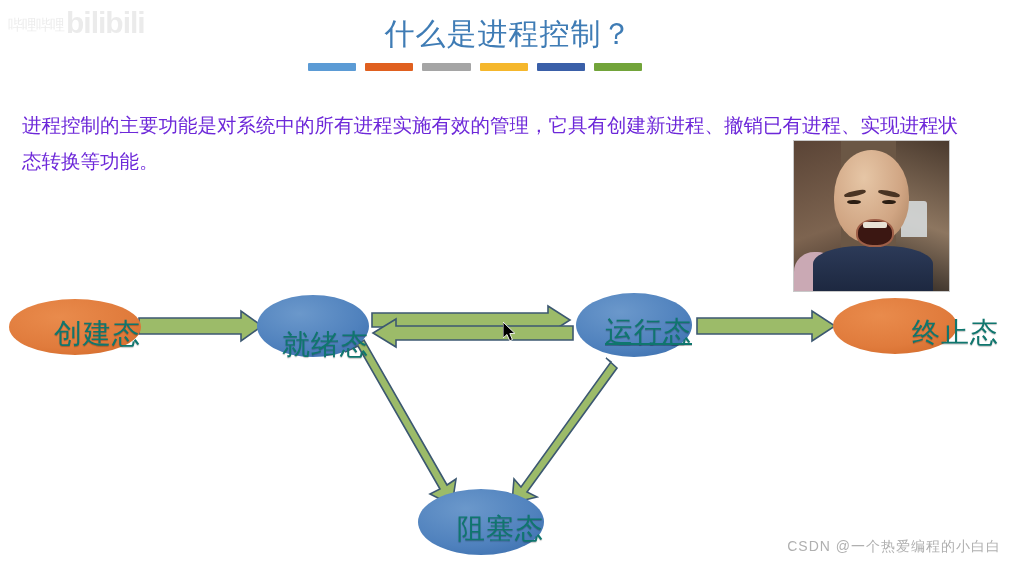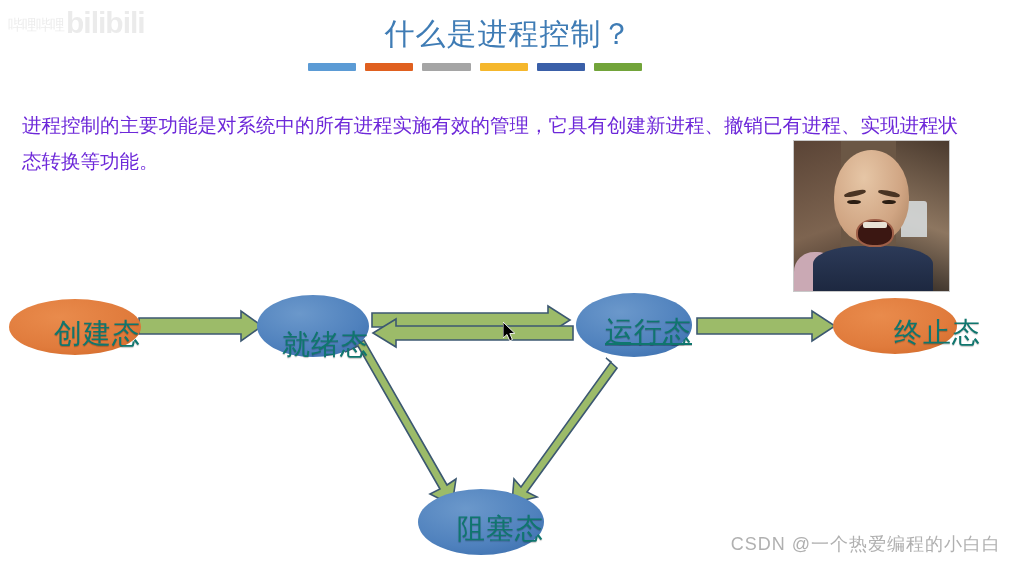--- a/index.html
+++ b/index.html
@@ -182,21 +182,21 @@
     width: 14px;
     height: 20px;
     pointer-events: none;
   }
 
   
   .wm-csdn {
     position: absolute;
     right: 16px;
     bottom: 12px;
-    font-size: 18px;
+    font-size: 14px;
     color: #b0b0b0;
     font-family: "Liberation Sans", "DejaVu Sans", sans-serif;
     letter-spacing: 1px;
   }
 </style>
 </head>
 <body>
 
 <div id="slide">
 
@@ -273,21 +273,21 @@
     <ellipse cx="75" cy="327" rx="66" ry="28" fill="url(#gradOrange)"></ellipse>
     <ellipse cx="313" cy="326" rx="56" ry="31" fill="url(#gradBlue)"></ellipse>
     <ellipse cx="634" cy="325" rx="58" ry="32" fill="url(#gradBlue)"></ellipse>
     <ellipse cx="895" cy="326" rx="62" ry="28" fill="url(#gradOrange)"></ellipse>
     <ellipse cx="481" cy="522" rx="63" ry="33" fill="url(#gradBlue)"></ellipse>
   </svg>
 
   <div class="node-label" style="left:9px;   top:315px; width:132px;">创建态</div>
   <div class="node-label" style="left:257px; top:326px; width:112px;">就绪态</div>
   <div class="node-label" style="left:576px; top:313px; width:116px;text-decoration:underline;">运行态</div>
-  <div class="node-label" style="left:857px; top:314px; width:124px;">终止态</div>
+  <div class="node-label" style="left:875px; top:314px; width:124px;">终止态</div>
   <div class="node-label" style="left:418px; top:510px; width:126px;">阻塞态</div>
 
   <svg class="cursor" viewBox="0 0 14 20">
     <polygon points="0,0 0,16 4,12.5 6.7,18.8 9.4,17.6 6.8,11.6 11.8,11.3" fill="#000000" stroke="#ffffff" stroke-width="0.9"></polygon>
   </svg>
 
   <div class="wm-csdn">CSDN @一个热爱编程的小白白</div>
 
 </div>
 

